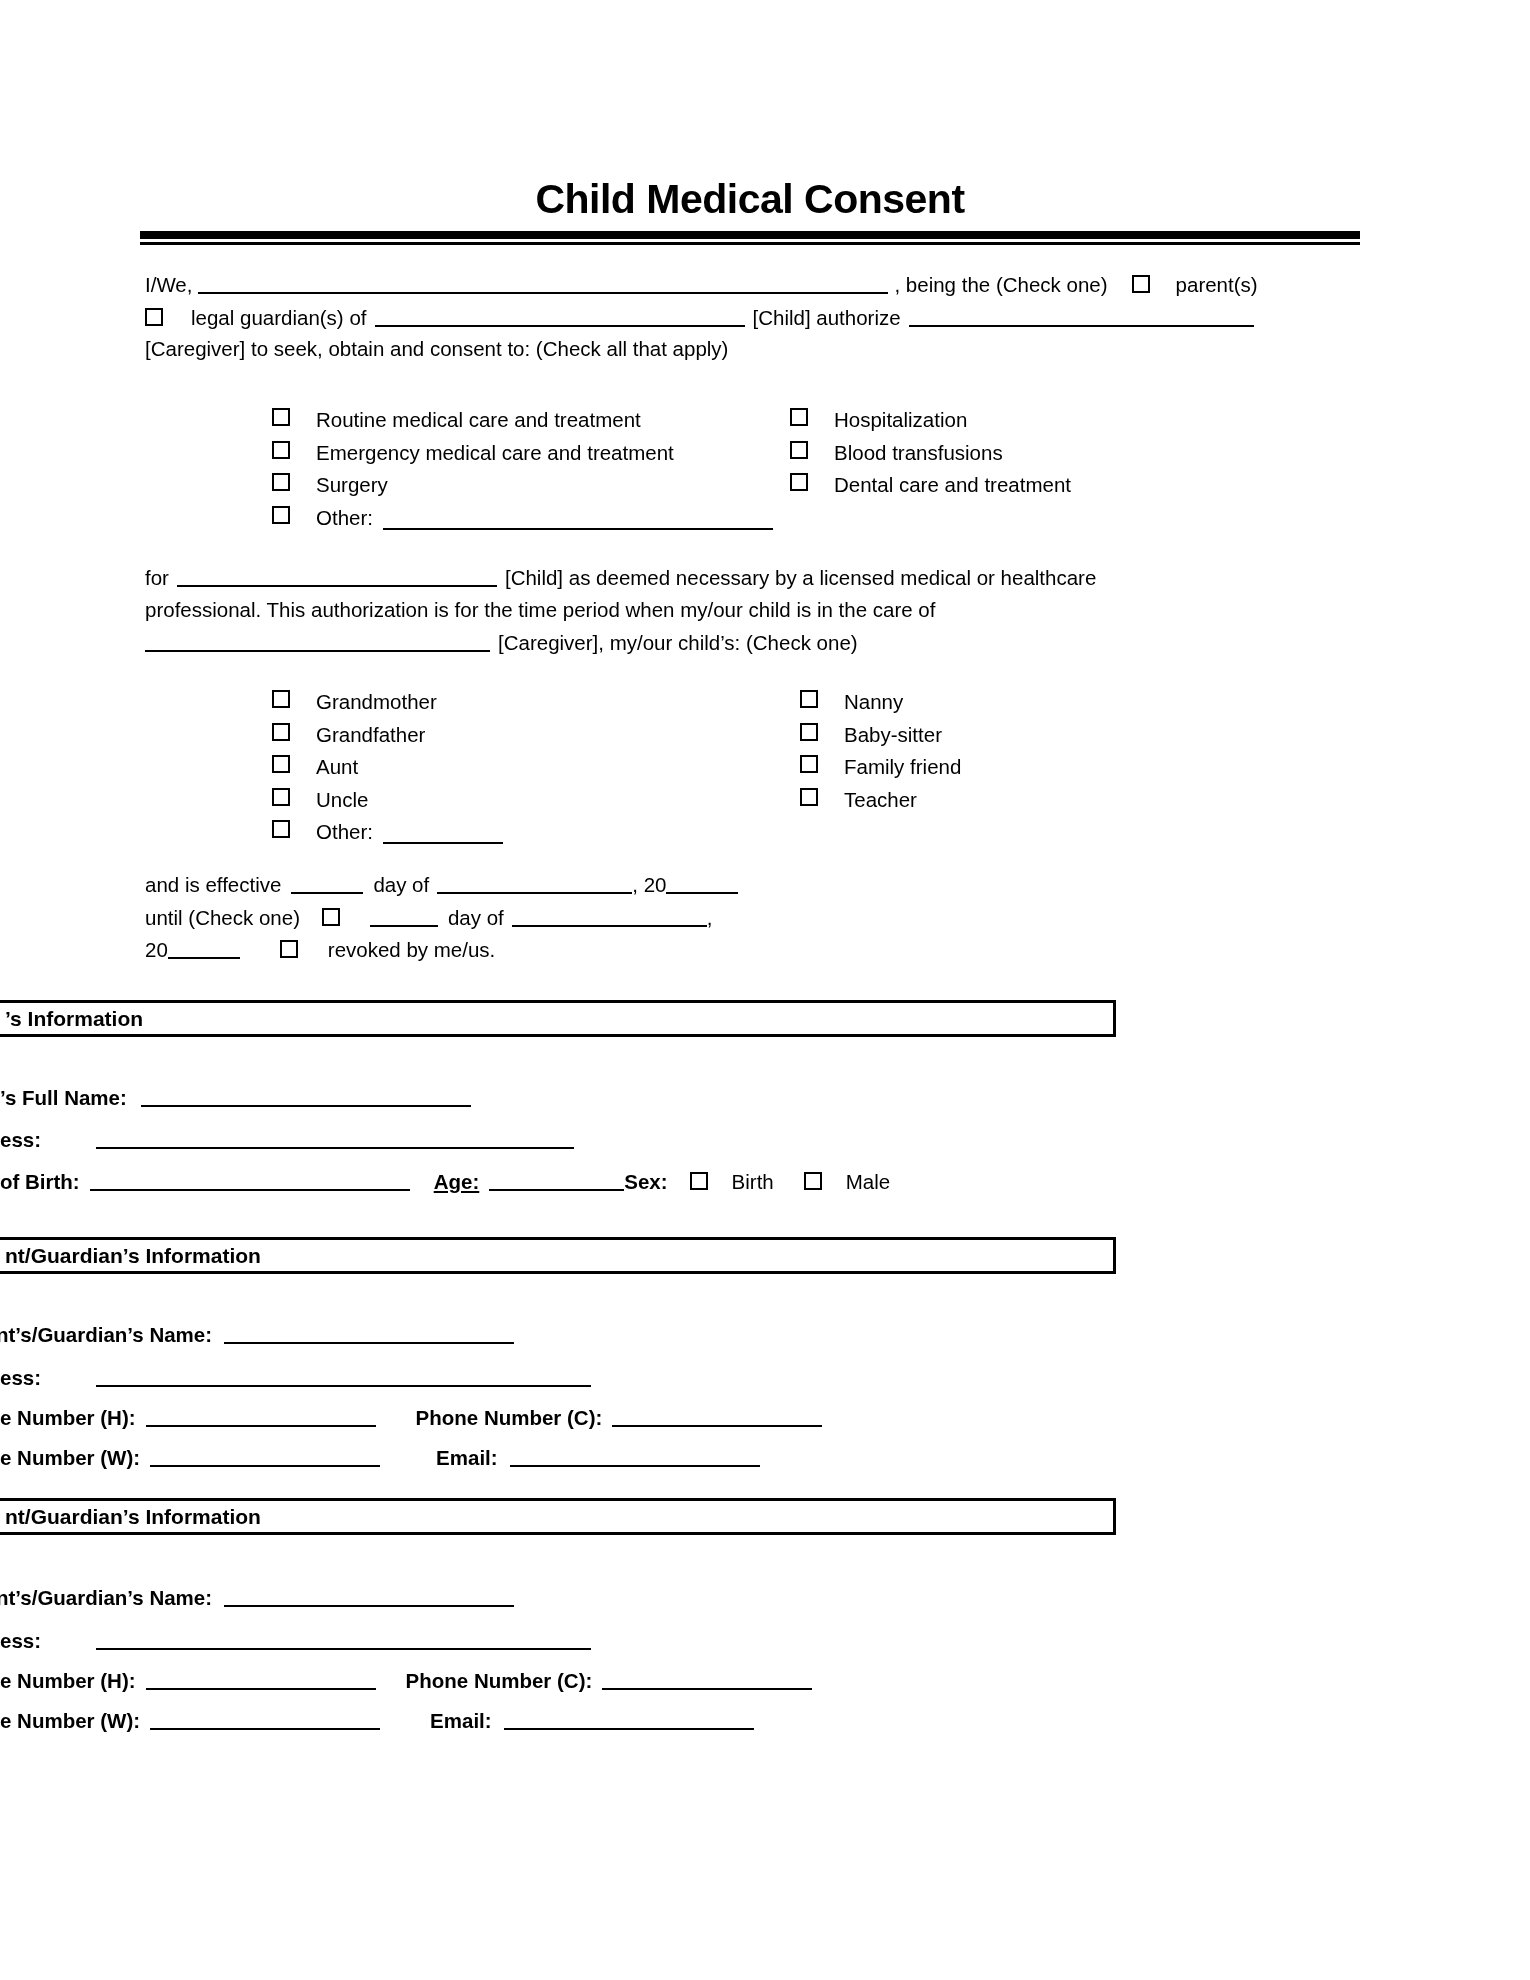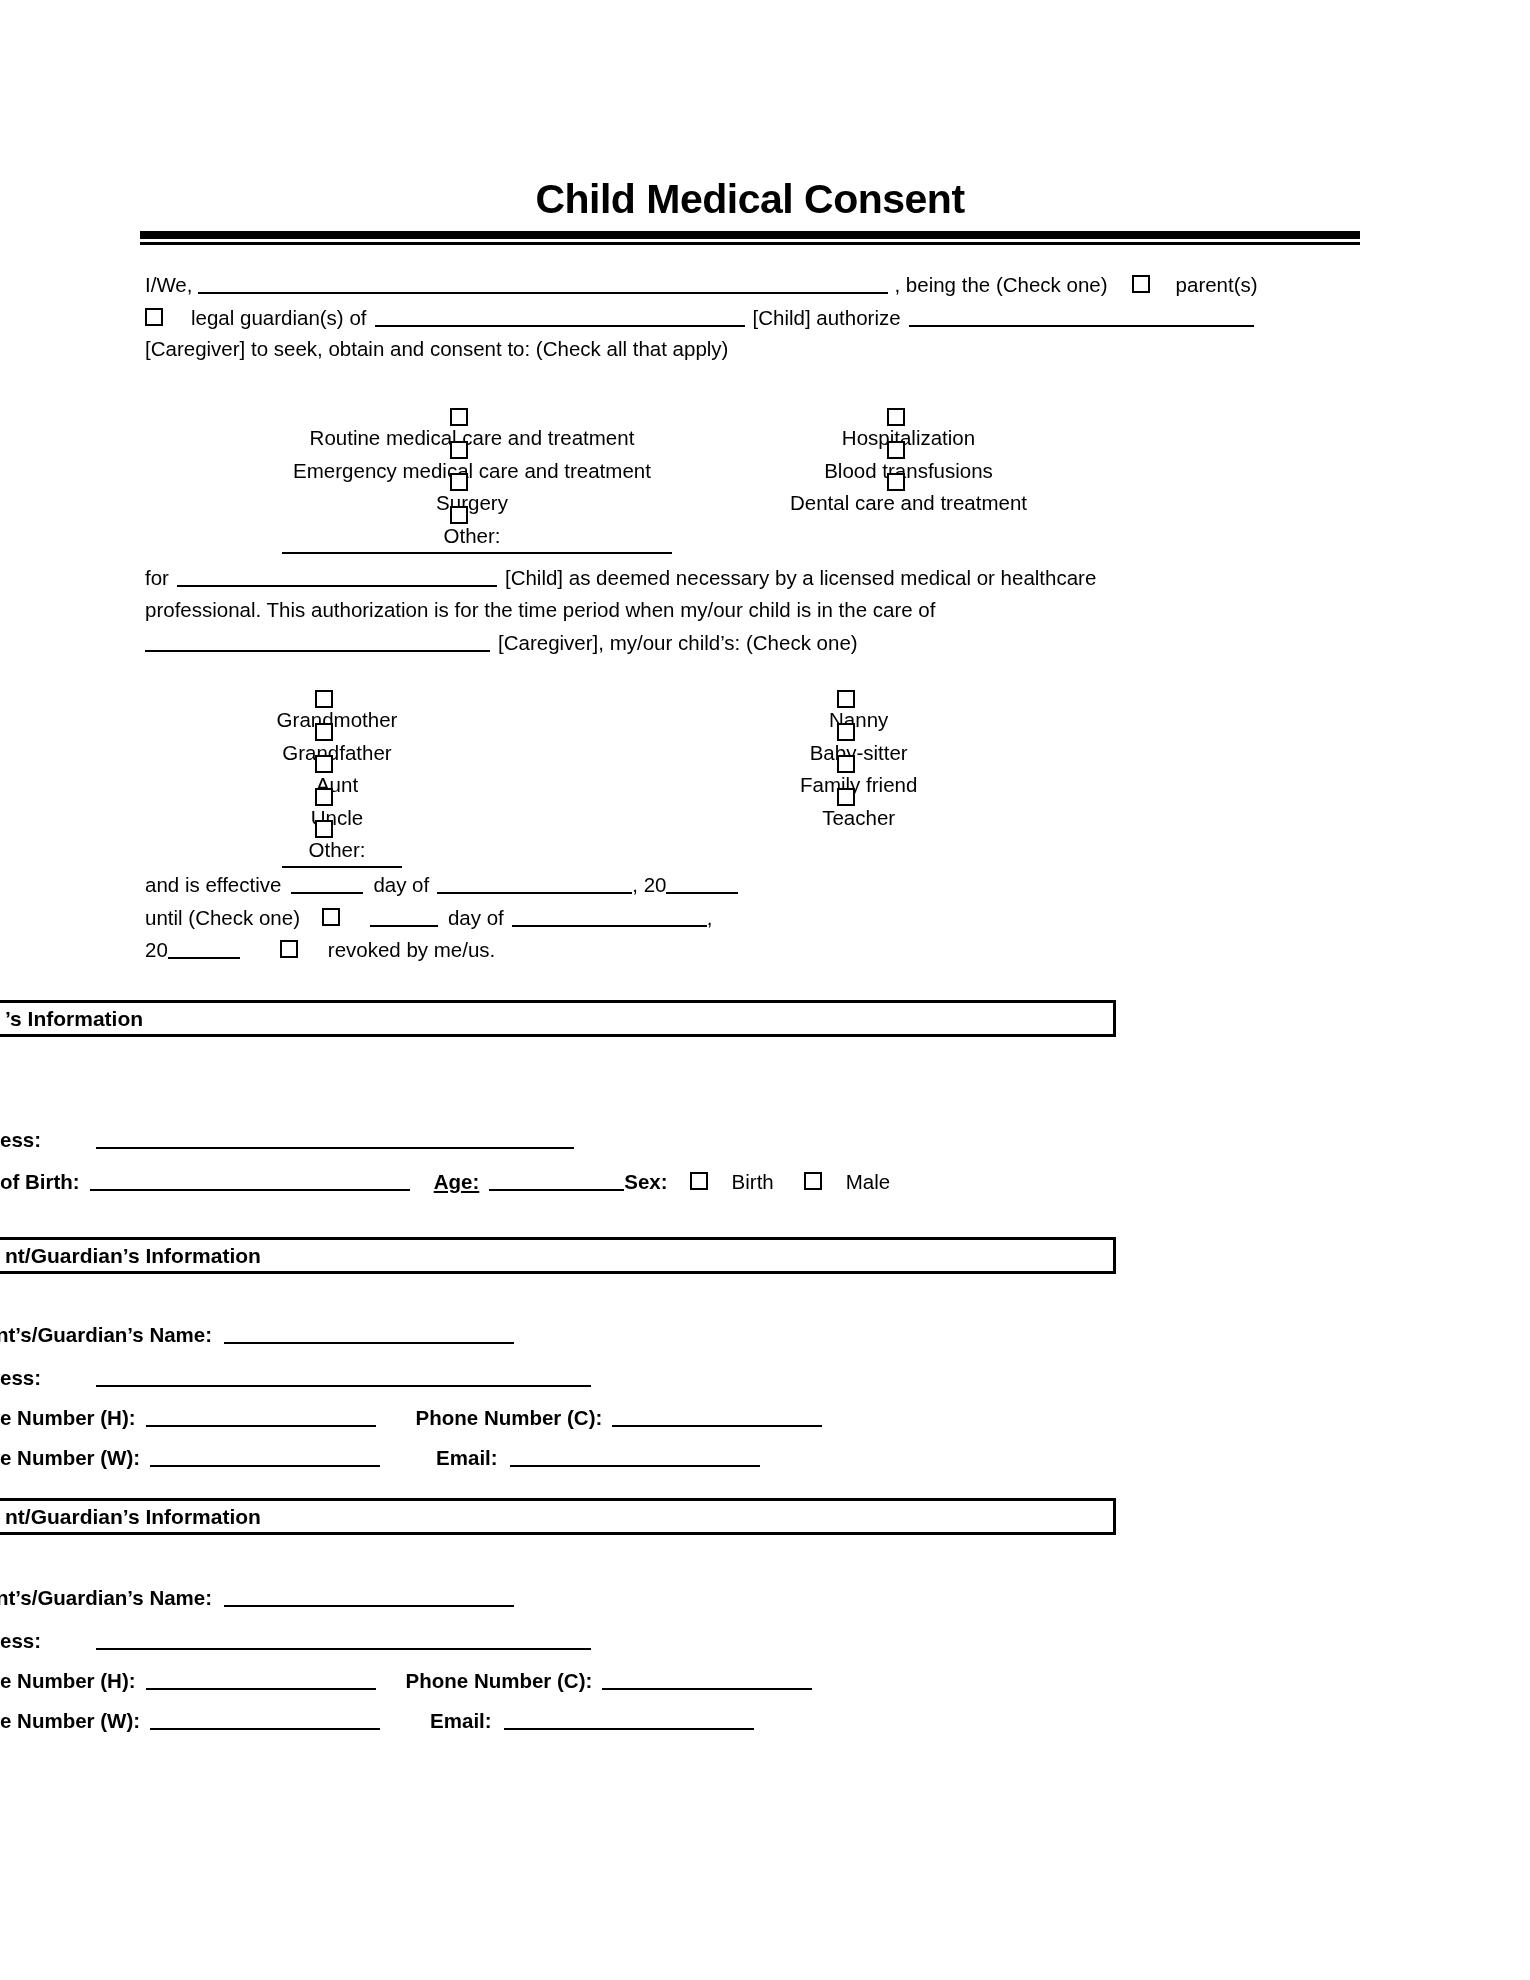--- a/index.html
+++ b/index.html
@@ -9,21 +9,21 @@
   .abs { position:absolute; }
   .row { display:flex; align-items:baseline; white-space:nowrap; font-size:20.5px; height:32.5px; }
   .b { font-weight:bold; }
   .u { display:inline-block; border-bottom:2px solid #000; height:20px; position:relative; top:2px; }
   .cb { display:inline-block; width:18px; height:18px; border:2px solid #000; background:#fff; flex:none; position:relative; top:1px; }
   .title { font-size:41px; font-weight:bold; letter-spacing:-0.5px; text-align:center; white-space:nowrap; }
   .rule-thick { height:8px; background:#000; }
   .rule-thin { height:3px; background:#000; margin-top:3px; }
   .sec-header { position:absolute; left:-14px; width:1130px; height:37px; border:3px solid #000; background:#fff;
                 display:flex; align-items:center; padding-left:16px; font-weight:bold; font-size:21px; white-space:nowrap; }
-  .opt-row { display:flex; align-items:center; height:32.5px; font-size:20.5px; white-space:nowrap;flex-direction:column; }
+  .opt-row { display:flex; height:32.5px; font-size:20.5px; white-space:nowrap; }
   .opt-row .cb { margin-right:26px; top:0; }
 </style>
 </head>
 <body>
 
 <div class="page">
 
   <div class="abs title" style="top:176px; left:140px; width:1220px;">Child Medical Consent</div>
   <div class="abs" style="top:231px; left:140px; width:1220px;">
     <div class="rule-thick"></div>
@@ -165,20 +165,24 @@
       <span class="u" style="width:72px;"></span>
       <span class="cb" style="margin-left:40px;"></span>
       <span style="margin-left:30px;">revoked by me/us.</span>
     </div>
   </div>
 
   <div class="sec-header" style="top:1000px;">
     <span>’s Information</span>
   </div>
 
+  <div class="abs row" style="top:1085px; left:0;">
+    <span class="b">’s Full Name:</span>
+    <span class="u" style="width:330px; margin-left:14px;"></span>
+  </div>
   <div class="abs row" style="top:1127px; left:0;">
     <span class="b">ess:</span>
     <span class="u" style="width:478px; margin-left:55px;"></span>
   </div>
   <div class="abs row" style="top:1169px; left:0;">
     <span class="b">of Birth:</span>
     <span class="u" style="width:320px; margin-left:10px;"></span>
     <span class="b" style="margin-left:24px;text-decoration:underline;">Age:</span>
     <span class="u" style="width:135px; margin-left:10px;"></span>
     <span class="b" style="">Sex:</span>

